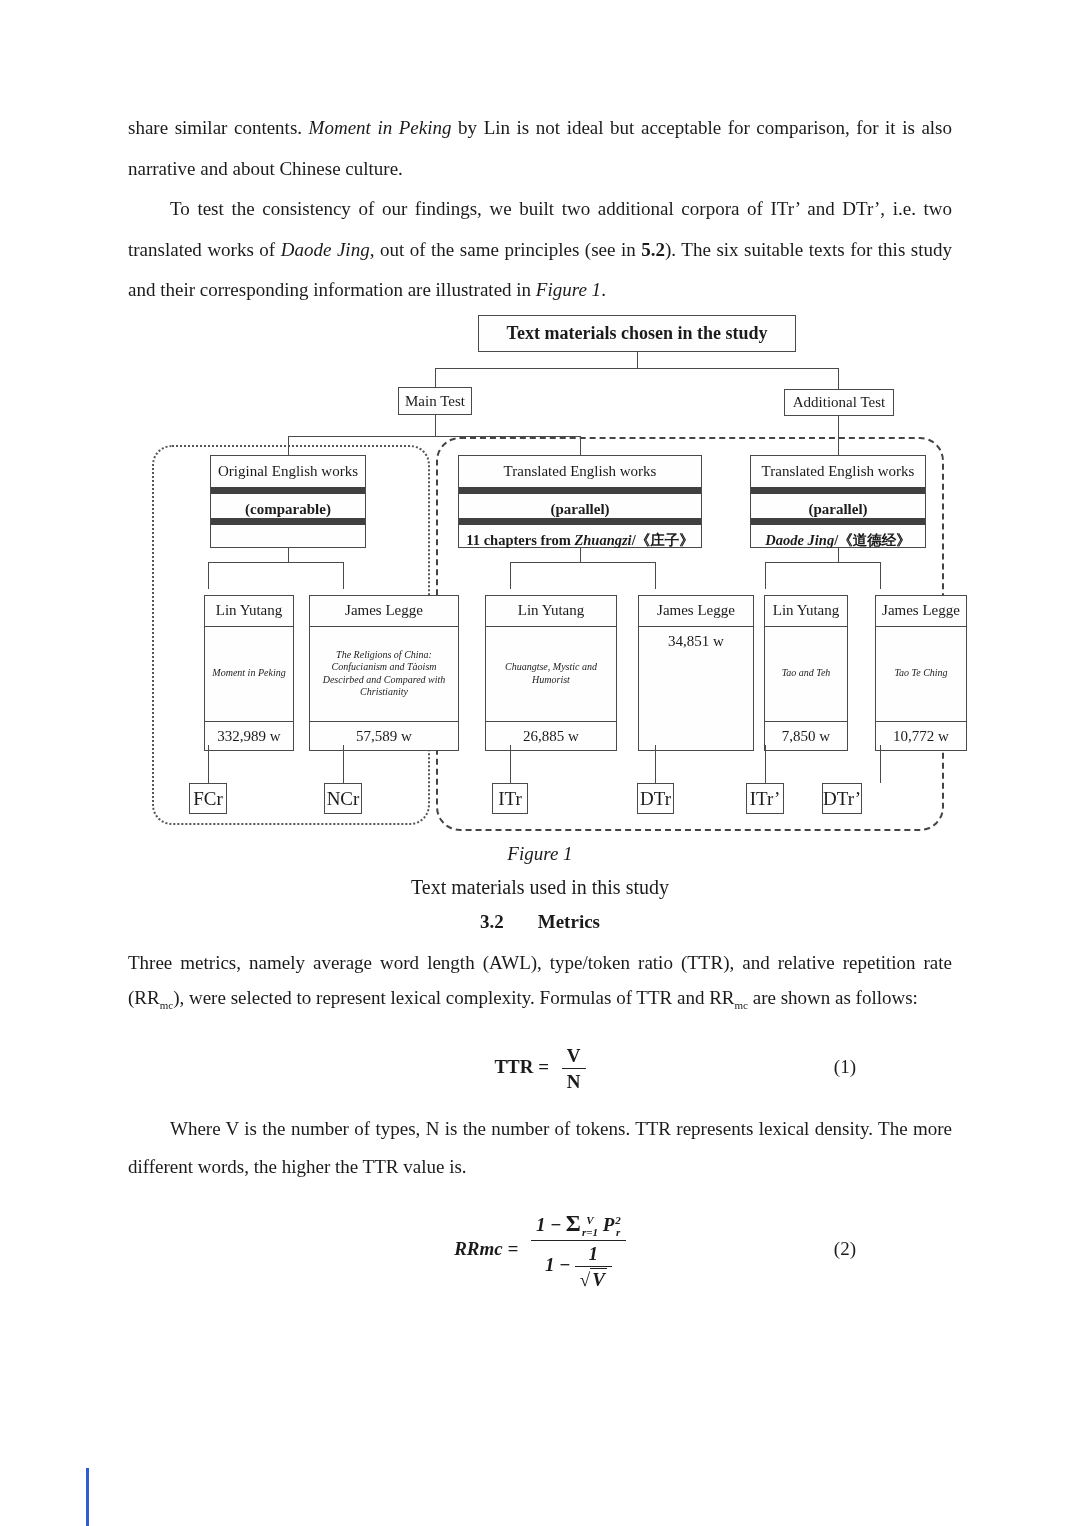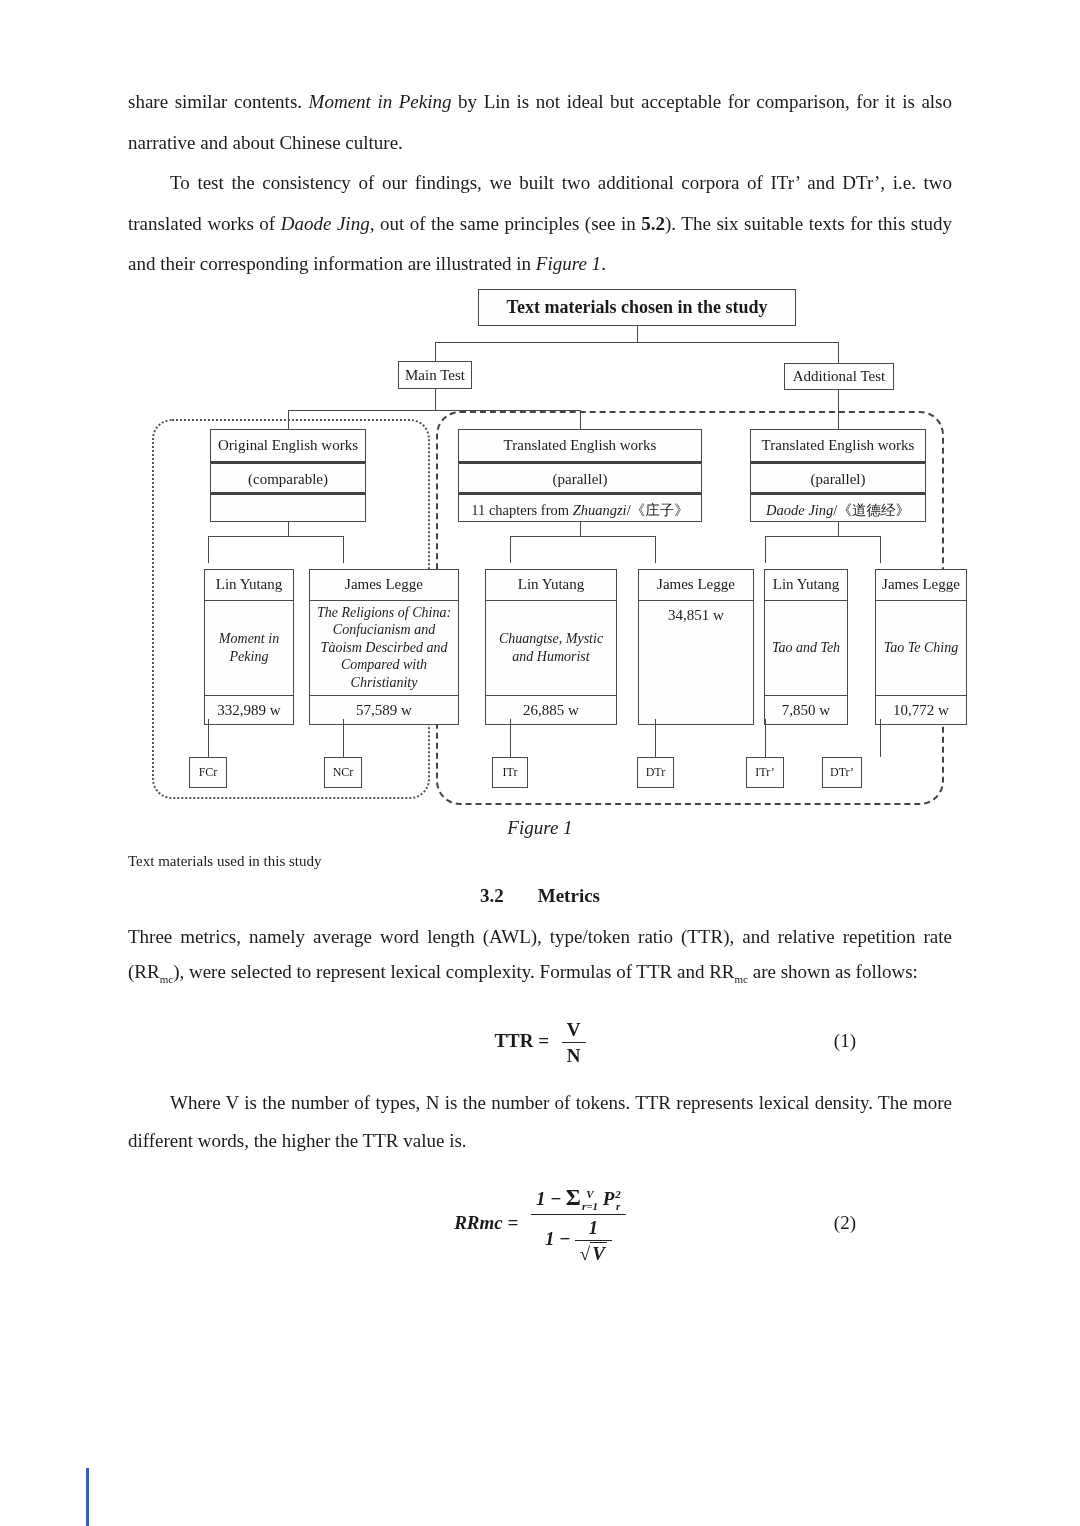--- a/index.html
+++ b/index.html
@@ -1,52 +1,52 @@
 <!DOCTYPE html>
 <html><head>
 <meta charset="utf-8">
 <style>
   html,body{margin:0;padding:0;background:#ffffff;}
   .page{position:relative;width:1080px;height:1526px;background:#ffffff;overflow:hidden;
         font-family:"Liberation Serif",serif;color:#1b1b1b;}
-  .content{padding:82px 128px 0 128px;}
+  .content{padding:108px 128px 0 128px;}
   p.body-par{margin:0;font-size:19px;line-height:40.5px;text-align:justify;}
   p.indent{text-indent:42px;}
   .it{font-style:italic;}
   .bd{font-weight:bold;}
   sub.small{font-size:11px;}
 
   
   .fig{position:relative;width:800px;height:516px;margin:4px auto 0 auto;font-size:15px;}
   .bx{position:absolute;border:1px solid #4a4a4a;background:#fefefe;text-align:center;box-sizing:border-box;}
   .ln{position:absolute;background:#4a4a4a;}
   .title-box{left:338px;top:0;width:318px;height:37px;line-height:35px;font-weight:bold;font-size:18px;}
   .main-box{left:258px;top:72px;width:74px;height:28px;line-height:26px;}
   .add-box{left:644px;top:74px;width:110px;height:27px;line-height:25px;}
   .wrap-dotted{position:absolute;left:12px;top:130px;width:278px;height:380px;
                border:2px dotted #555;border-radius:20px;box-sizing:border-box;}
   .wrap-dashed{position:absolute;left:296px;top:122px;width:508px;height:394px;
                border:2px dashed #444;border-radius:24px;box-sizing:border-box;}
   .hdr{top:140px;height:93px;}
   .hdr .row{height:31px;line-height:30px;box-sizing:border-box;overflow:hidden;white-space:nowrap;}
-  .hdr .row + .row{border-top:3px solid #404040;}
+  .hdr .row + .row{border-top:7px solid #404040;font-weight:bold;}
   .hdr .row.cn{font-size:14.5px;}
   .g1{left:70px;width:156px;}
   .g2{left:318px;width:244px;}
   .g3{left:610px;width:176px;}
   .work{top:280px;height:156px;margin-left:41px;}
   .work .nm{height:30px;line-height:29px;border-bottom:1px solid #4a4a4a;}
   .work .ti{height:95px;border-bottom:1px solid #4a4a4a;display:flex;align-items:center;justify-content:center;
-            font-style:italic;font-size:14px;line-height:1.25;padding:2px 3px;box-sizing:border-box;}
+            font-style:italic;font-size:10px;line-height:1.25;padding:2px 3px;box-sizing:border-box;}
   .work .wc{height:29px;line-height:28px;}
-  .code{top:468px;height:31px;line-height:29px;font-size:12px;}
+  .code{top:468px;height:31px;line-height:29px;font-size:19px;}
 
   
   .cap1{margin:8px 0 0;text-align:center;font-style:italic;font-size:19px;line-height:30px;}
-  .cap2{margin:0;font-size:15px;line-height:36px;}
+  .cap2{margin:0;text-align:center;font-size:20px;line-height:36px;}
   .h-sec{margin:0;text-align:center;font-weight:bold;font-size:19px;line-height:34px;}
   .h-sec .num{margin-right:34px;}
   .h-sub{margin:0;text-align:center;font-weight:bold;font-size:19px;line-height:36px;}
   .h-sub .num{margin-right:22px;}
 
   
   .equation{position:relative;text-align:center;font-size:19px;}
   .eq1{margin:10px 0 0;height:70px;line-height:70px;font-weight:bold;}
   .eq2{margin:4px 0 0;height:118px;line-height:118px;font-style:italic;font-weight:600;}
   .eq-tag{position:absolute;right:96px;top:50%;transform:translateY(-50%);

